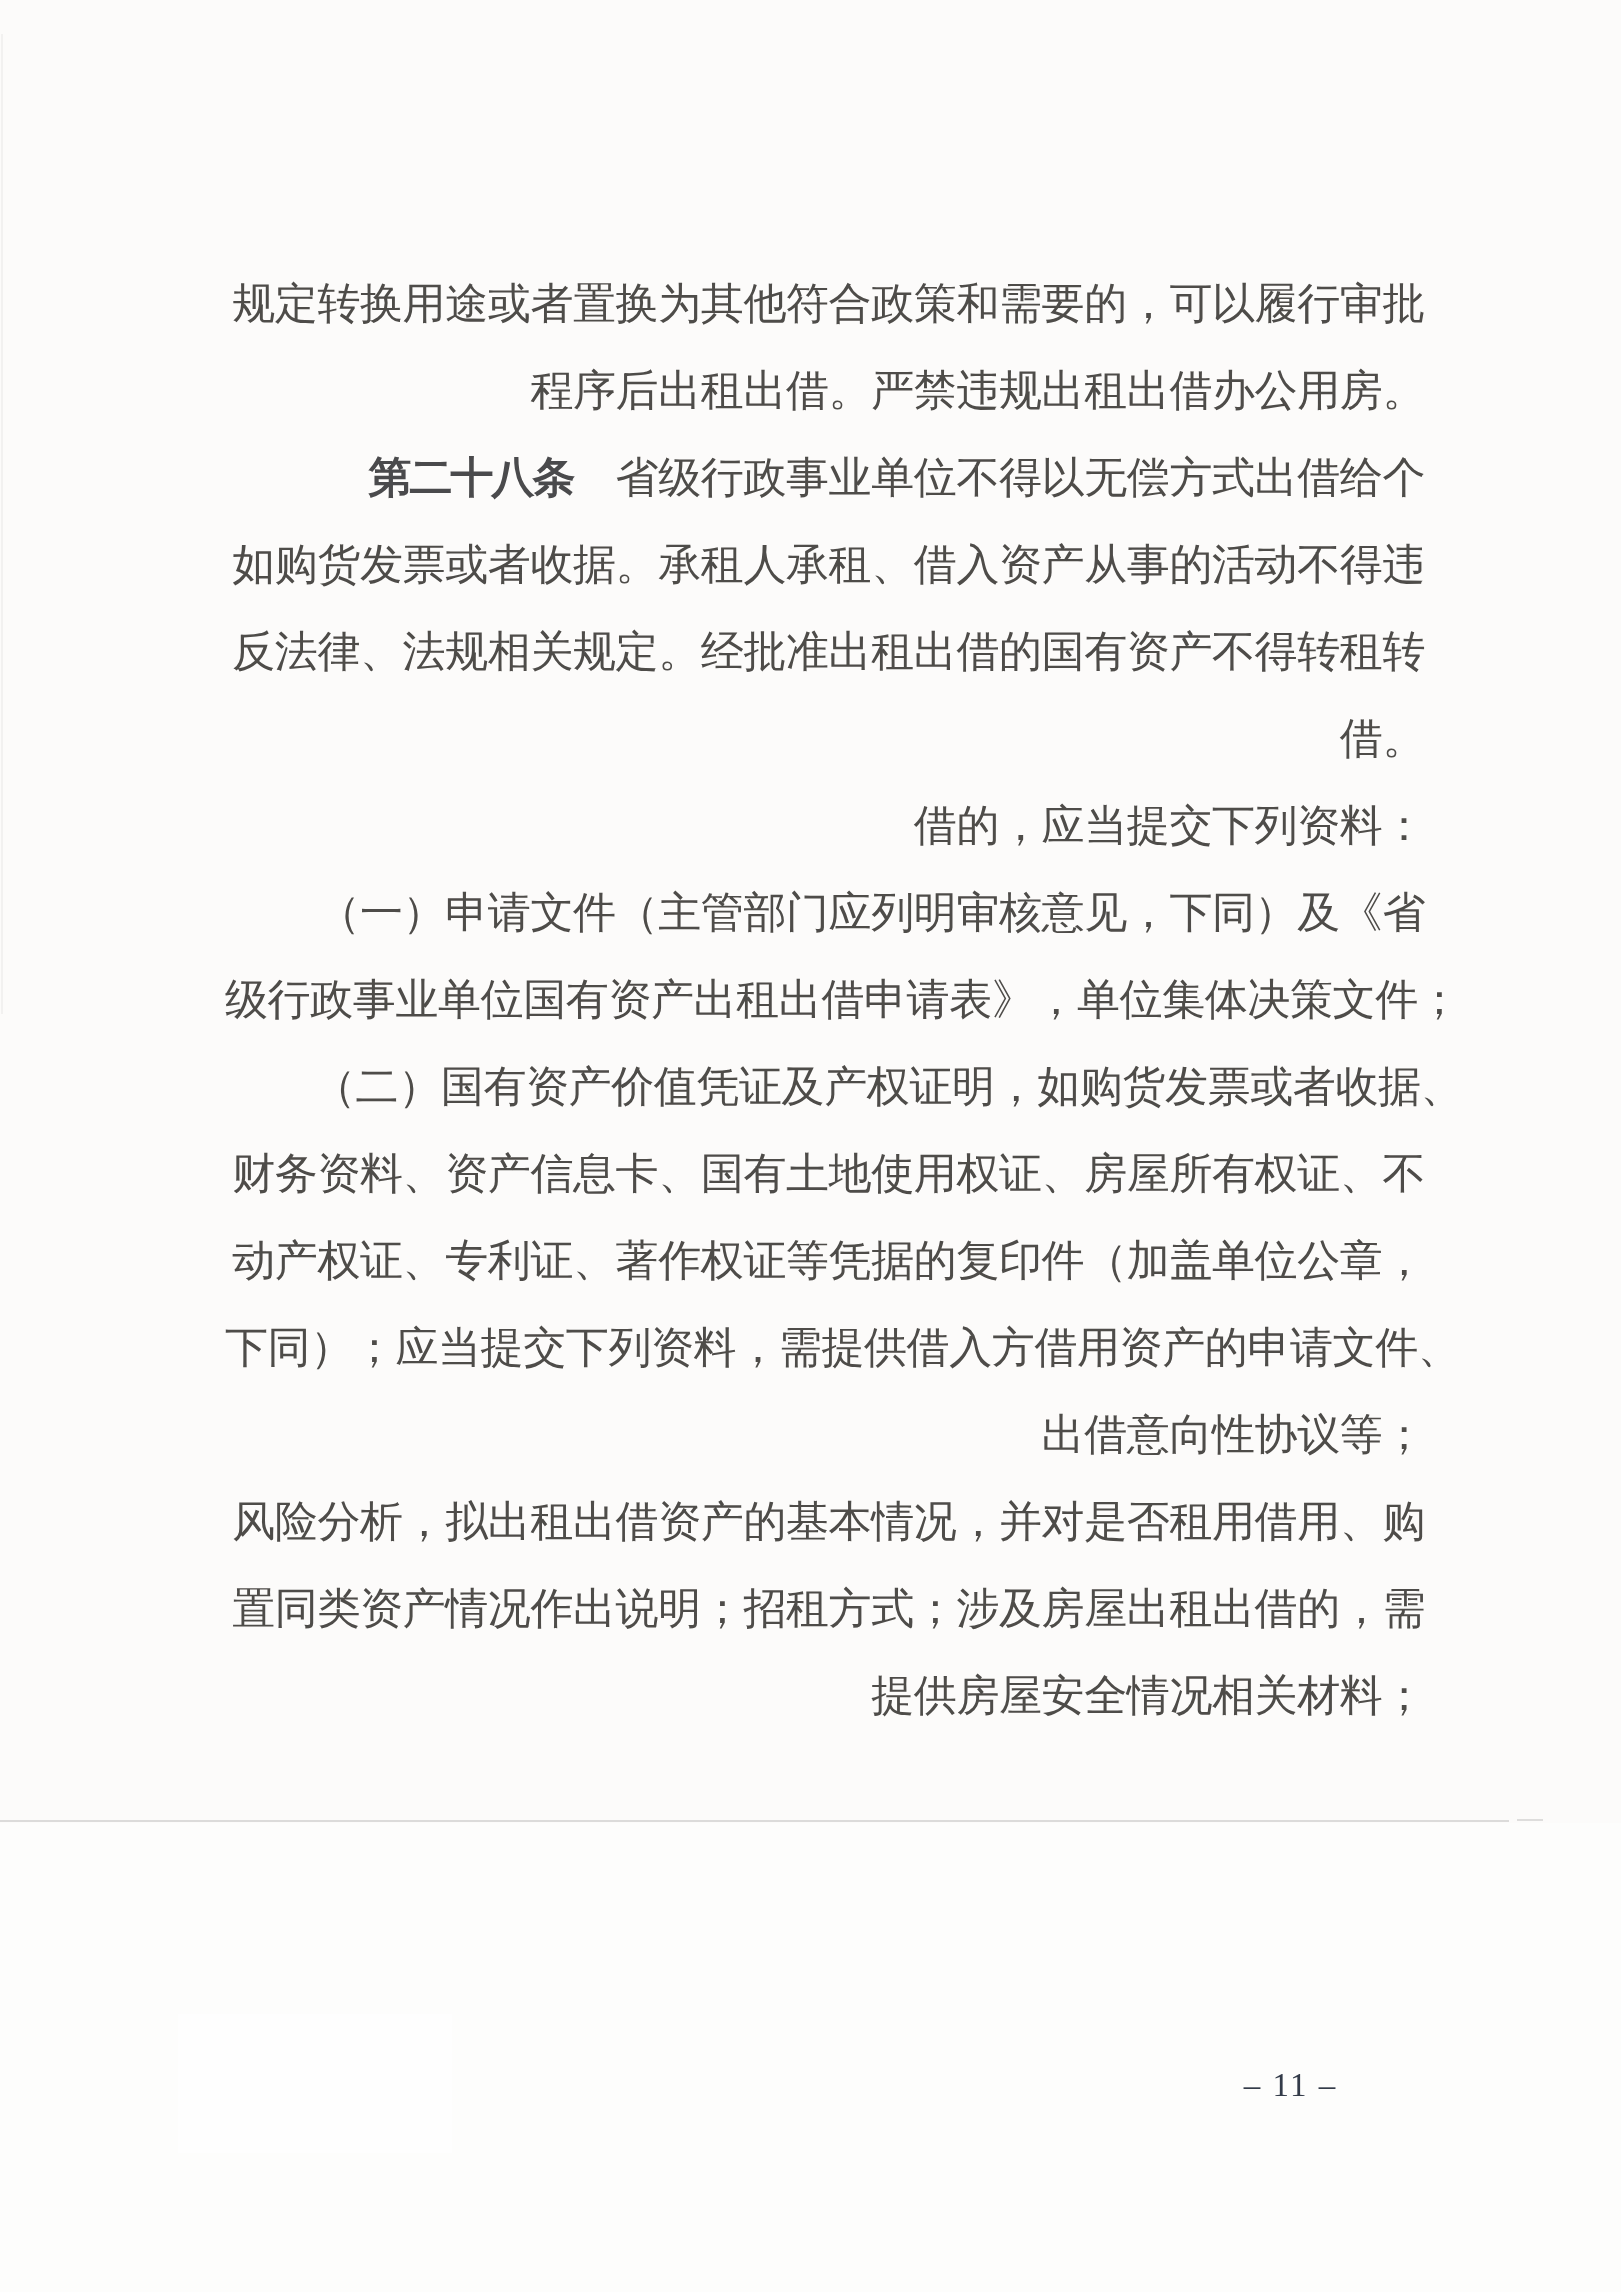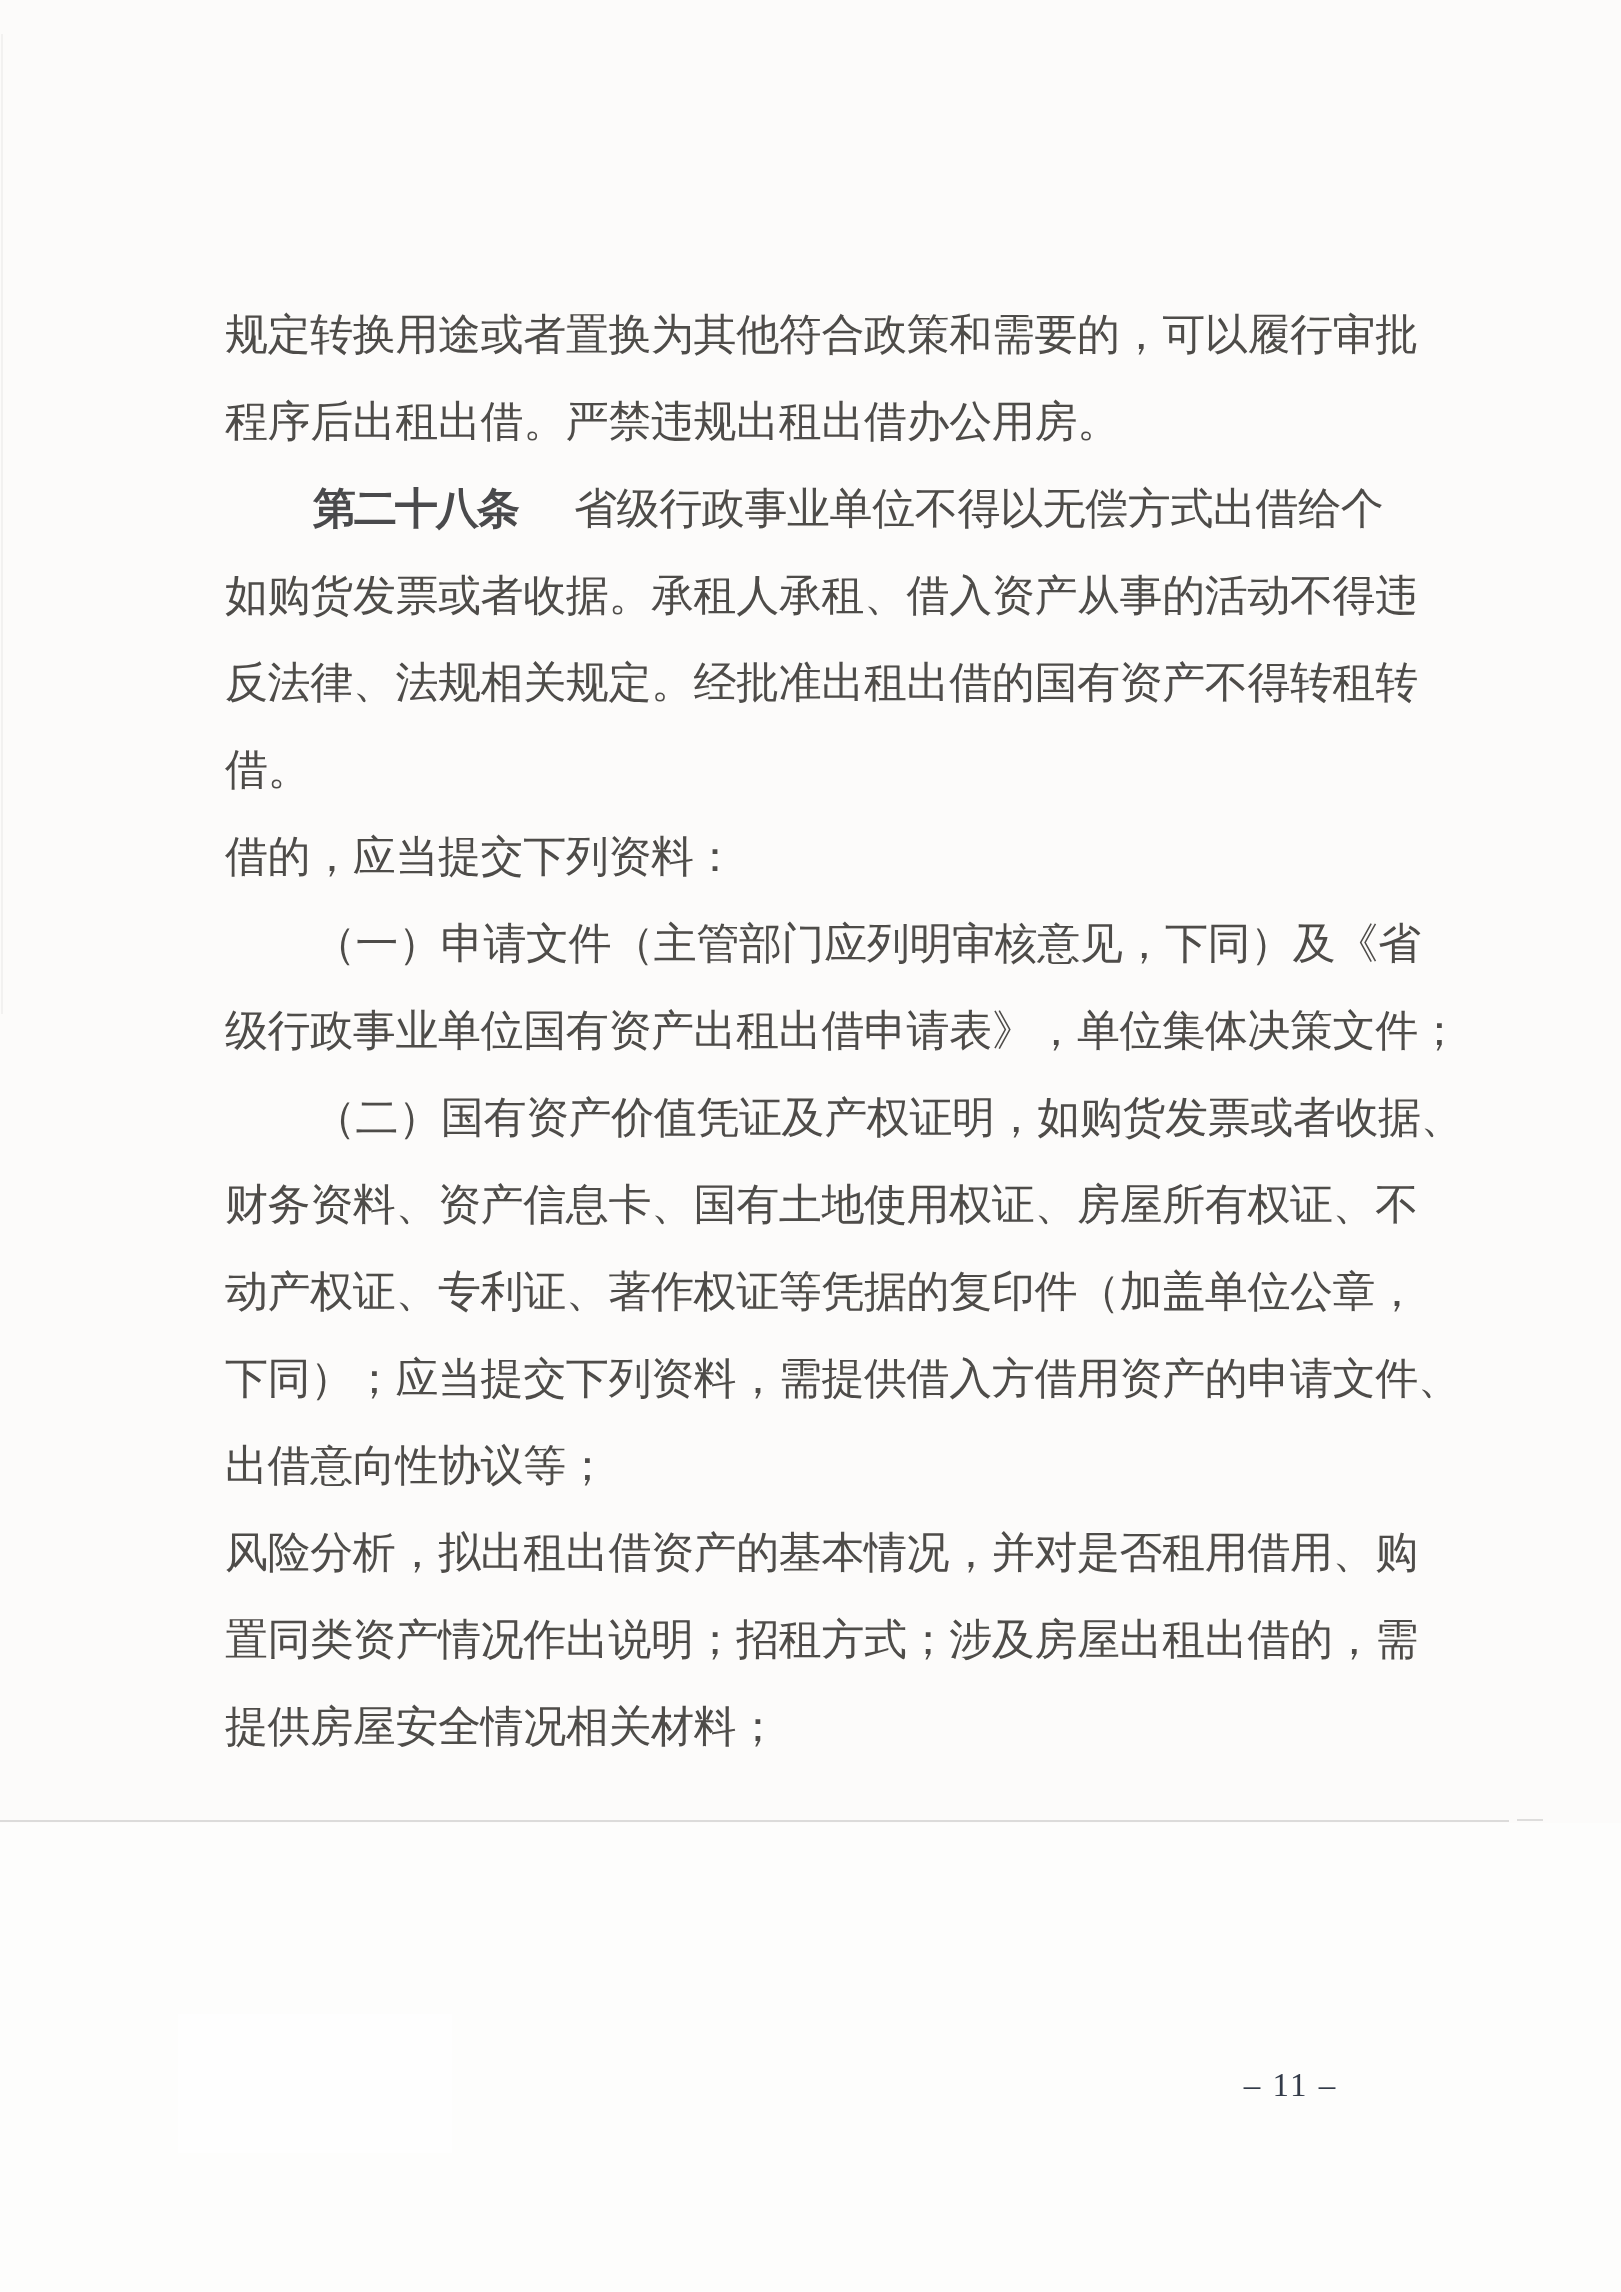--- a/index.html
+++ b/index.html
@@ -58,41 +58,42 @@
     position: absolute;
     left: 1517px;
     top: 1819px;
     width: 25.5px;
     height: 2px;
     background: #dedddc;
   }
   .text-block {
     position: absolute;
     left: 225px;
-    top: 291px;
+    top: 260px;
     width: 1200px;
+    text-align: right;
   }
   .line {
     height: 87px;
     line-height: 87px;
     font-size: 43px;
     letter-spacing: -0.4px;
     color: #4e4c49;
     white-space: nowrap;
     font-weight: 400;
   }
   .line.indent {
     text-indent: 88px;
   }
   .term {
     font-family: "Liberation Sans", sans-serif;
     font-weight: 700;
     letter-spacing: -2px;
     color: #4a4a4c;
-    margin-right: 56px;
+    margin-right: 42px;
   }
   .page-number {
     position: absolute;
     left: 1207px;
     top: 2066px;
     width: 167px;
     text-align: center;
     font-size: 33px;
     line-height: 39px;
     letter-spacing: 2px;

